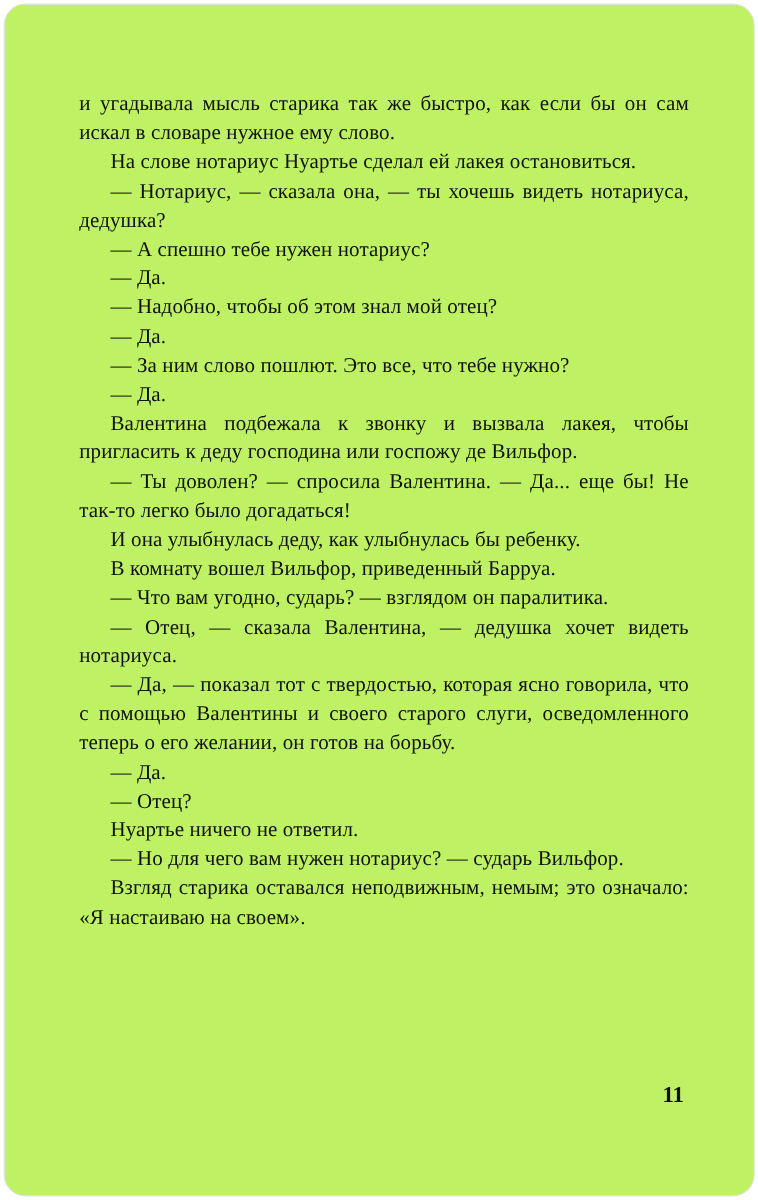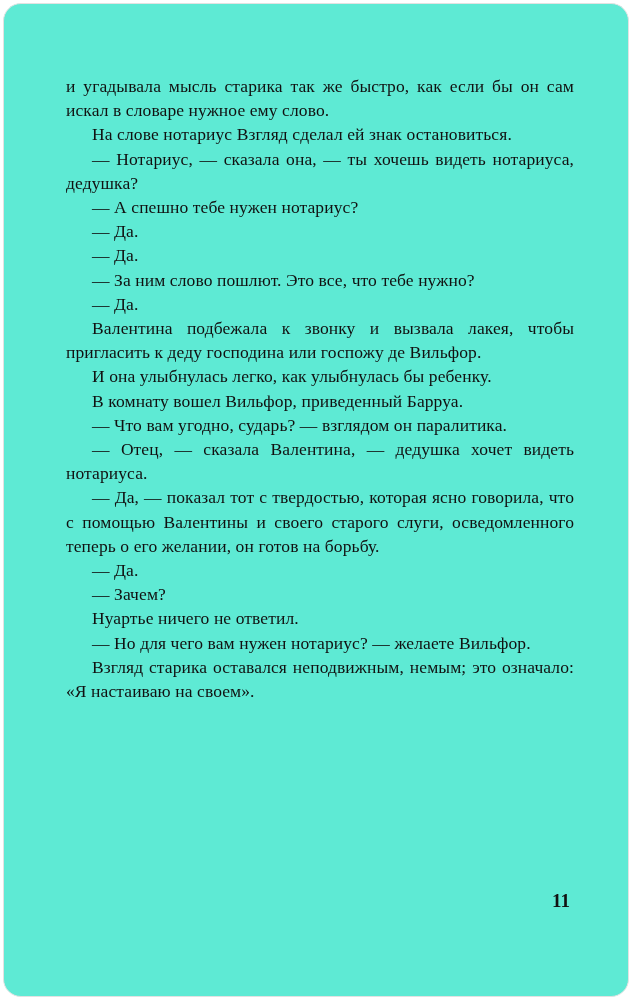--- a/index.html
+++ b/index.html
@@ -16,21 +16,21 @@
     overflow: hidden;
   }
   .page-frame {
     position: absolute;
     left: 3px;
     top: 3px;
     right: 3px;
     bottom: 3px;
     border: 1px solid #e2e2e2;
     border-radius: 18px;
-    background: #5eead4;
+    background: #bef264;
     box-sizing: border-box;
   }
   .text-column {
     position: absolute;
     left: 62px;
     top: 70px;
     width: 508px;
     text-align: justify;
     font-size: 17.5px;
     line-height: 24.2px;
@@ -42,45 +42,47 @@
     margin: 0;
     padding: 0;
     text-indent: 26px;
   }
   .text-column p.no-indent {
     text-indent: 0;
   }
   .page-number {
     position: absolute;
     right: 58px;
-    bottom: 84px;
+    bottom: 72px;
     font-size: 19px;
     font-weight: bold;
     color: #111111;
   }
 </style>
 </head>
 <body>
 
 <div class="page-frame">
   <div class="text-column">
       <p class="no-indent">и угадывала мысль старика так же быстро, как если бы он сам искал в словаре нужное ему слово.</p>
-      <p>На слове нотариус Взгляд сделал ей знак остановиться.</p>
+      <p>На слове нотариус Нуартье сделал ей лакея остановиться.</p>
       <p>— Нотариус, — сказала она, — ты хочешь видеть нотариуса, дедушка?</p>
       <p>— А спешно тебе нужен нотариус?</p>
       <p>— Да.</p>
+      <p>— Надобно, чтобы об этом знал мой отец?</p>
       <p>— Да.</p>
       <p>— За ним слово пошлют. Это все, что тебе нужно?</p>
       <p>— Да.</p>
       <p>Валентина подбежала к звонку и вызвала лакея, чтобы пригласить к деду господина или госпожу де Вильфор.</p>
-      <p>И она улыбнулась легко, как улыбнулась бы ребенку.</p>
+      <p>— Ты доволен? — спросила Валентина. — Да... еще бы! Не так-то легко было догадаться!</p>
+      <p>И она улыбнулась деду, как улыбнулась бы ребенку.</p>
       <p>В комнату вошел Вильфор, приведенный Барруа.</p>
       <p>— Что вам угодно, сударь? — взглядом он паралитика.</p>
       <p>— Отец, — сказала Валентина, — дедушка хочет видеть нотариуса.</p>
       <p>— Да, — показал тот с твердостью, которая ясно говорила, что с помощью Валентины и своего старого слуги, осведомленного теперь о его желании, он готов на борьбу.</p>
       <p>— Да.</p>
-      <p>— Зачем?</p>
+      <p>— Отец?</p>
       <p>Нуартье ничего не ответил.</p>
-      <p>— Но для чего вам нужен нотариус? — желаете Вильфор.</p>
+      <p>— Но для чего вам нужен нотариус? — сударь Вильфор.</p>
       <p>Взгляд старика оставался неподвижным, немым; это означало: «Я настаиваю на своем».</p>
     </div>
   <div class="page-number">11</div>
 </div>
 
 </body></html>

